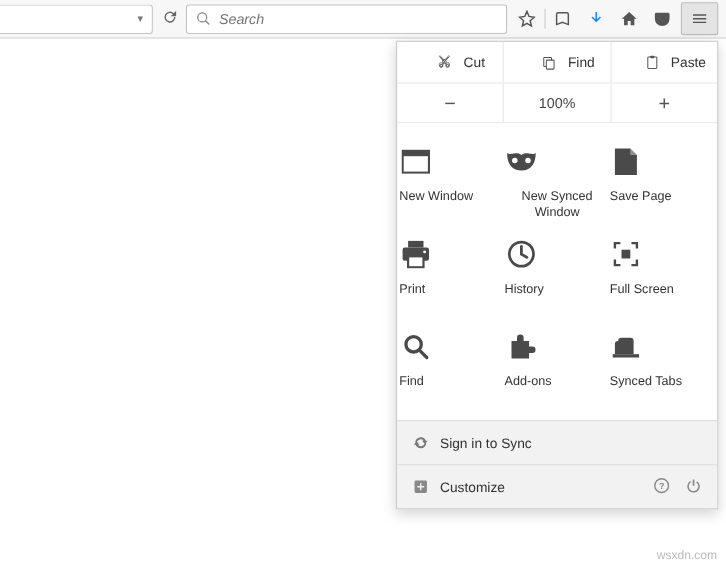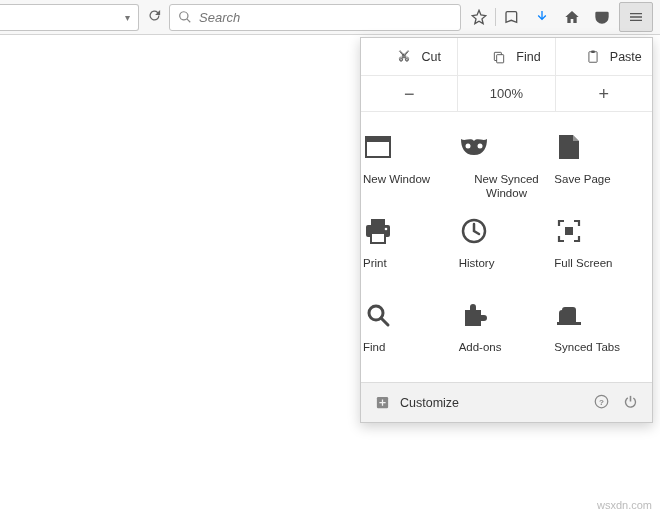--- a/index.html
+++ b/index.html
@@ -217,20 +217,26 @@
       <div class="ico">
           <svg width="26" height="22" viewBox="0 0 26 22">
             <path d="M6 6c0-2 1-3 3-3h8c2 0 3 1 3 3v12H3V9c0-2 1-3 3-3z" fill="#4a4a4a"></path>
             <rect x="1" y="18" width="24" height="3" fill="#4a4a4a"></rect>
           </svg>
         </div>
       <div class="lbl">Synced Tabs</div>
     </div>
   </div>
 
+  <div class="footer-row">
+    <svg viewBox="0 0 24 24">
+        <path d="M12 4a8 8 0 0 1 7.4 5H22l-4 5-4-5h2.3A6 6 0 0 0 6 12H4a8 8 0 0 1 8-8zm0 16a8 8 0 0 1-7.4-5H2l4-5 4 5H7.7A6 6 0 0 0 18 12h2a8 8 0 0 1-8 8z"></path>
+      </svg>
+    <span>Sign in to Sync</span>
+  </div>
 
   <div class="footer-row last">
     <div class="footer-left">
       <svg viewBox="0 0 24 24">
           <rect x="3" y="3" width="18" height="18" rx="2" fill="#888"></rect>
           <path d="M12 7v10M7 12h10" stroke="#f2f2f2" stroke-width="2"></path>
         </svg>
       <span>Customize</span>
     </div>
     <div style="display:flex;gap:14px;align-items:center">

